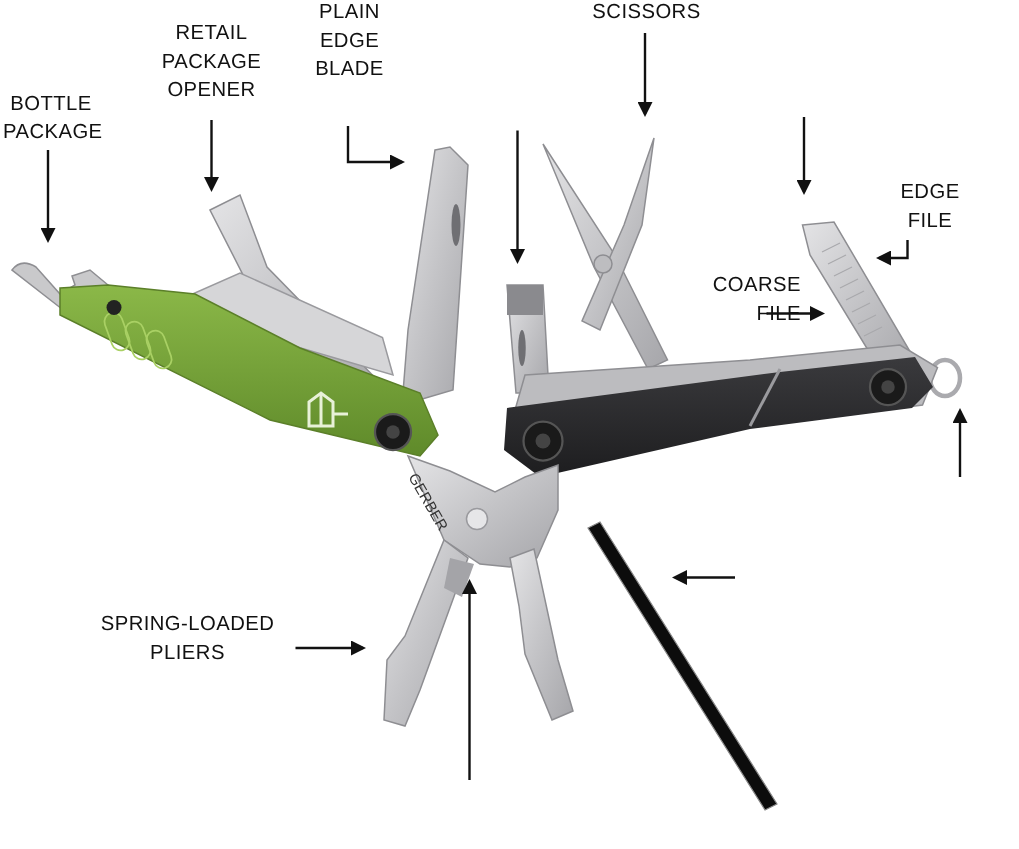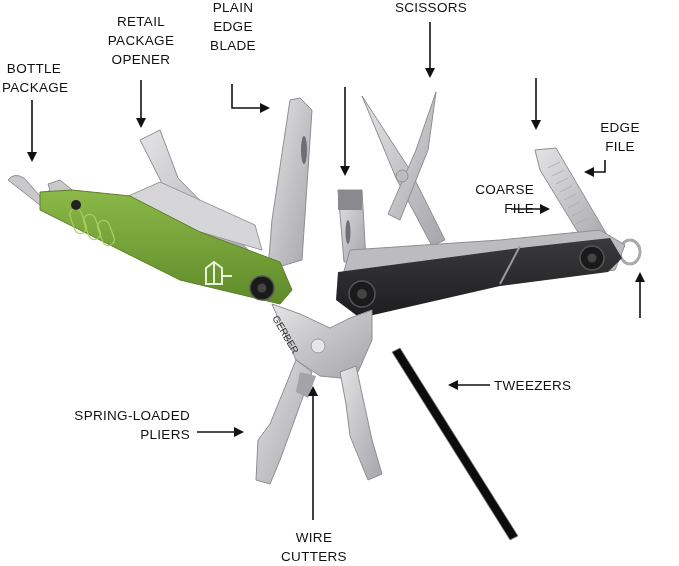--- a/index.html
+++ b/index.html
@@ -137,18 +137,15 @@
 PACKAGE
 OPENER</div>
   <div class="label center" style="left:205px; top:-2px; width:56px;">PLAIN
 EDGE
 BLADE</div>
   <div class="label center" style="left:388px; top:-2px; width:86px;">SCISSORS</div>
   <div class="label center" style="left:598px; top:118px; width:44px;">EDGE
 FILE</div>
   <div class="label right" style="left:464px; top:180px; width:70px;">COARSE
 FILE</div>
-  <div class="label" style="left:494px; top:376px; width:90px;">TWEEZERS</div>
-  <div class="label right" style="left:60px; top:406px; width:130px;">SPRING-LOADED
+  <div class="label right" style="left:60px; top:406px; width:130px;text-align:center;">SPRING-LOADED
 PLIERS</div>
-  <div class="label center" style="left:274px; top:528px; width:80px;">WIRE
-CUTTERS</div>
 </div>
 
 </body></html>

